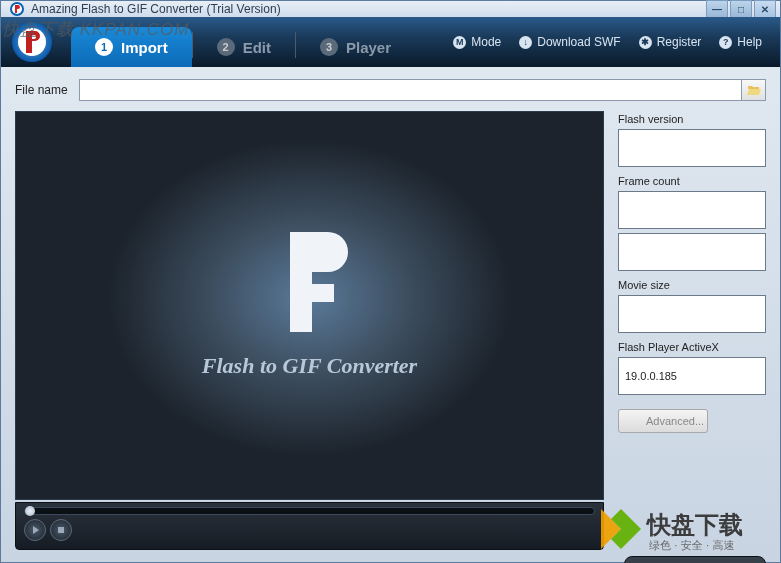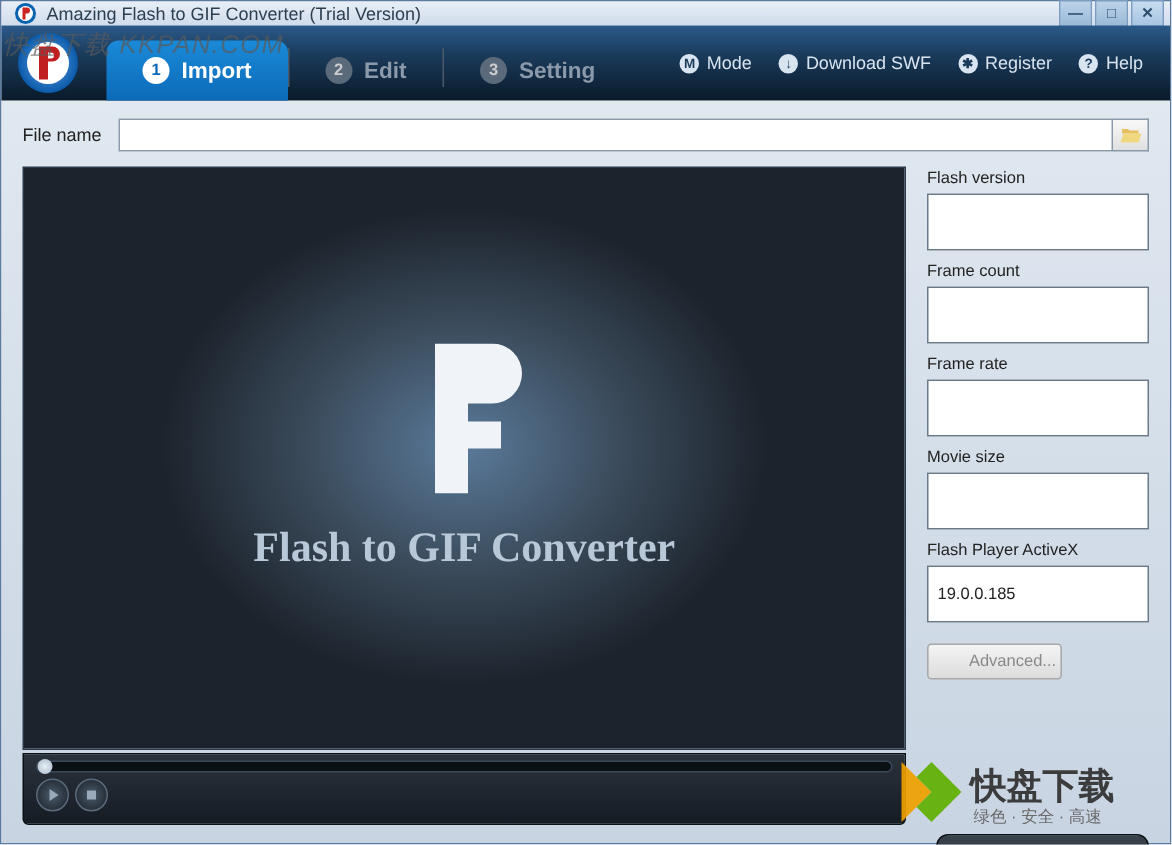--- a/index.html
+++ b/index.html
@@ -31,21 +31,21 @@
 
     .filename-row { display: flex; align-items: center; margin-bottom: 10px; justify-content: flex-end; }
     .filename-label { font-size: 12px; color: #222; width: 64px; }
     .filename-input { flex: 1; height: 22px; background: #fff; border: 1px solid #8a9aaa; padding: 0 6px; font-size: 12px; }
     .browse-btn { width: 24px; height: 22px; background: linear-gradient(#f8f8f8,#e0e0e0); border: 1px solid #8a9aaa; border-left: none; display: flex; align-items: center; justify-content: center; cursor: pointer; }
 
     .main-area { flex: 1; display: flex; gap: 14px; }
 
     .preview-col { display: flex; flex-direction: column; flex: 1; }
     .preview { flex: 1; background: radial-gradient(ellipse 280px 220px at 50% 48%, #5a7a9a 0%, #3a4a5a 38%, #1c232c 72%); border: 1px solid #2a3a4a; position: relative; display: flex; flex-direction: column; align-items: center; justify-content: center; }
-    .preview-text { color: #b8c8d8; font-size: 28px; font-weight: bold; margin-top: 21px; font-family: Georgia, serif; }
+    .preview-text { color: #b8c8d8; font-size: 22px; font-weight: bold; font-style: italic; margin-top: 21px; font-family: Georgia, serif; }
 
     .controls { height: 48px; background: linear-gradient(#2a323c, #161c24); border: 1px solid #0a1014; display: flex; flex-direction: column; padding: 4px 8px 6px; gap: 4px; border-radius: 0 0 4px 4px; margin-top: 2px; }
     .seek { height: 8px; background: #0a1014; border: 1px solid #3a4a5a; border-radius: 4px; position: relative; }
     .seek-thumb { position: absolute; left: 0; top: -2px; width: 10px; height: 10px; background: radial-gradient(#e8f0f8,#a8b8c8); border-radius: 50%; }
     .ctrl-btns { display: flex; gap: 4px; }
     .ctrl-btn { width: 22px; height: 22px; border-radius: 50%; background: radial-gradient(#4a5a6a,#1a2028); border: 1px solid #5a6a7a; display: flex; align-items: center; justify-content: center; cursor: pointer; }
     .play-tri { width: 0; height: 0; border-left: 6px solid #9aaaba; border-top: 4px solid transparent; border-bottom: 4px solid transparent; margin-left: 2px; }
     .stop-sq { width: 6px; height: 6px; background: #9aaaba; }
 
     .sidebar { width: 148px; display: flex; flex-direction: column; gap: 2px; padding-top: 2px; }
@@ -98,21 +98,21 @@
         <span>Import</span>
       </div>
       <div class="tab-sep"></div>
       <div class="tab">
         <span class="tab-num">2</span>
         <span>Edit</span>
       </div>
       <div class="tab-sep"></div>
       <div class="tab">
         <span class="tab-num">3</span>
-        <span>Setting</span>
+        <span>Player</span>
       </div>
     </div>
 
     <div class="top-links">
       <div class="top-link">
         <span class="link-icon">M</span>
         <span>Mode</span>
       </div>
       <div class="top-link">
         <span class="link-icon">↓</span>
@@ -167,21 +167,20 @@
         </div>
       </div>
 
       <div class="sidebar side-wrap">
         <span class="field-label">Flash version</span>
         <input class="field-input" readonly="" value="" style="">
 
         <span class="field-label">Frame count</span>
         <input class="field-input" readonly="" value="" style="">
 
-        <span class="field-label">Frame rate</span>
         <input class="field-input" readonly="" value="" style="">
 
         <span class="field-label">Movie size</span>
         <input class="field-input" readonly="" value="" style="">
 
         <span class="field-label">Flash Player ActiveX</span>
         <input class="field-input" readonly="" value="19.0.0.185" style="">
 
         <button class="adv-btn">Advanced...</button>
 

